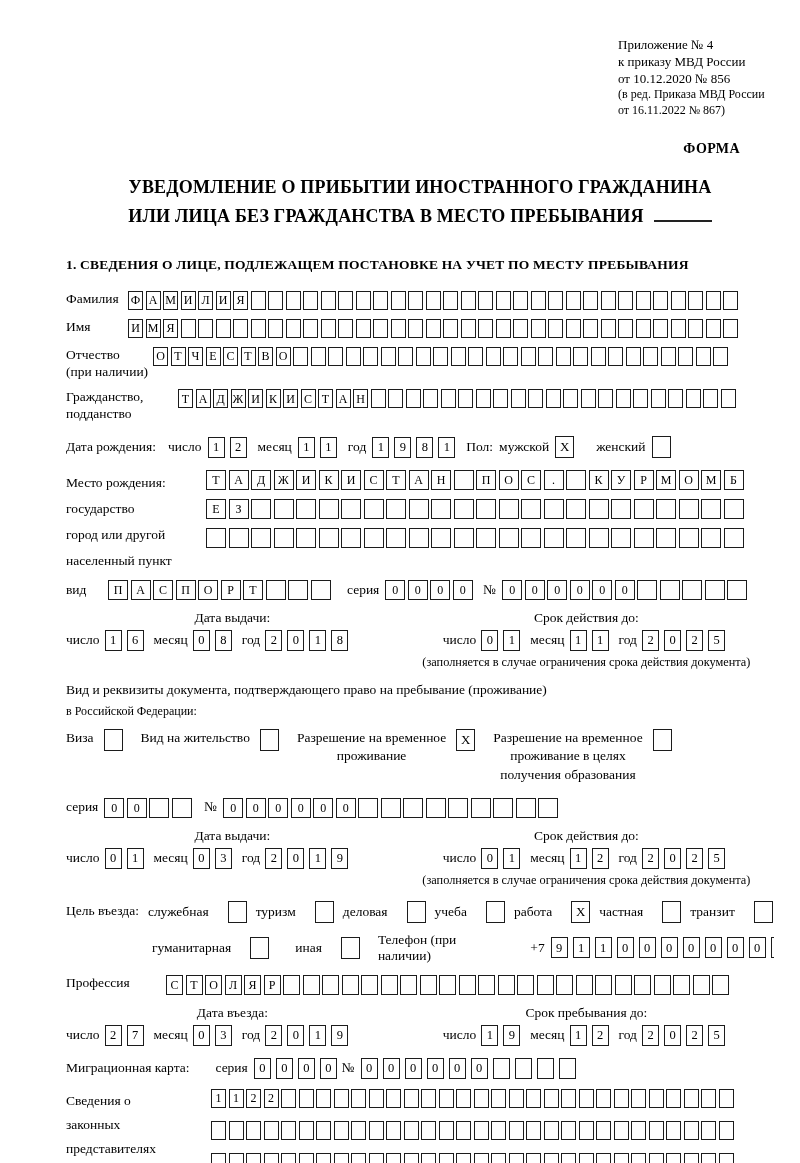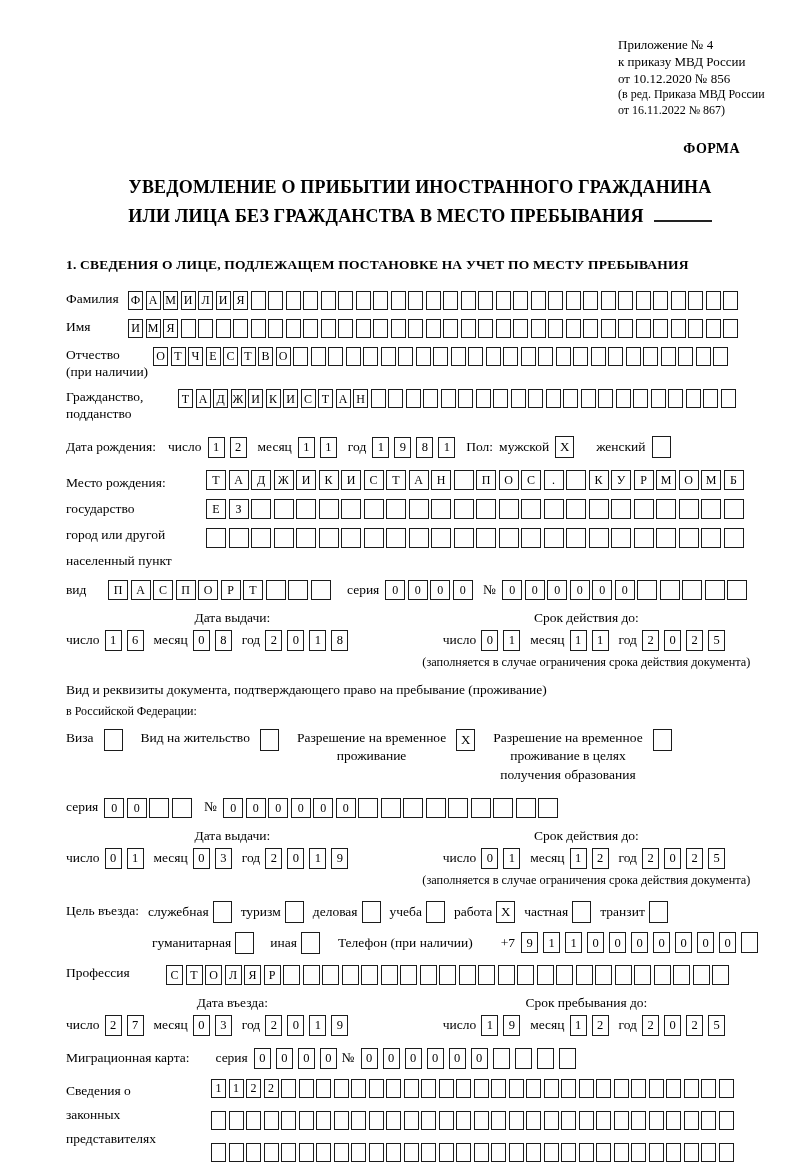--- a/index.html
+++ b/index.html
@@ -48,21 +48,21 @@
   .dnote { font-size:12.3px; margin-top:4px; text-align:center; }
 
   .para { margin-top:12px; font-size:13.5px; }
   .para2 { margin-top:6px; font-size:12px; }
 
   .opts-row { display:flex; align-items:flex-start; margin-top:10px; gap:18px; }
   .opt { display:flex; align-items:flex-start; gap:10px; }
   .opt-label { font-size:13.5px; line-height:1.35; }
   .opt-label.multi { text-align:center; }
 
-  .opt-inline { display:inline-flex; align-items:center; gap:4px; margin-left:9px; }
+  .opt-inline { display:inline-flex; align-items:center; gap:19px; margin-left:9px; }
   .purpose-indent { margin-left:86px; }
   .phone-group { display:inline-flex; align-items:center; gap:6px; margin-left:18px; }
 </style>
 </head>
 <body>
 
 <div class="page">
 
   <div class="annex">
     <div>Приложение № 4</div>
@@ -584,21 +584,21 @@
       <span>транзит</span>
       <span class="checkbox"></span>
     </span>
   </div>
 
   <div class="frow center purpose-indent">
     <span class="opt-inline" style="margin-left:0;">
       <span>гуманитарная</span>
       <span class="checkbox"></span>
     </span>
-    <span class="opt-inline" style="margin-left:16px;justify-content:space-between;">
+    <span class="opt-inline" style="margin-left:26px;justify-content:space-between;">
       <span>иная</span>
       <span class="checkbox"></span>
     </span>
     <span class="phone-group">
       <span>Телефон (при наличии)</span>
       <span style="margin-left:22px;">+7</span>
       <span class="cells dcells">
           <span class="cell">9</span>
           <span class="cell">1</span>
           <span class="cell">1</span>

